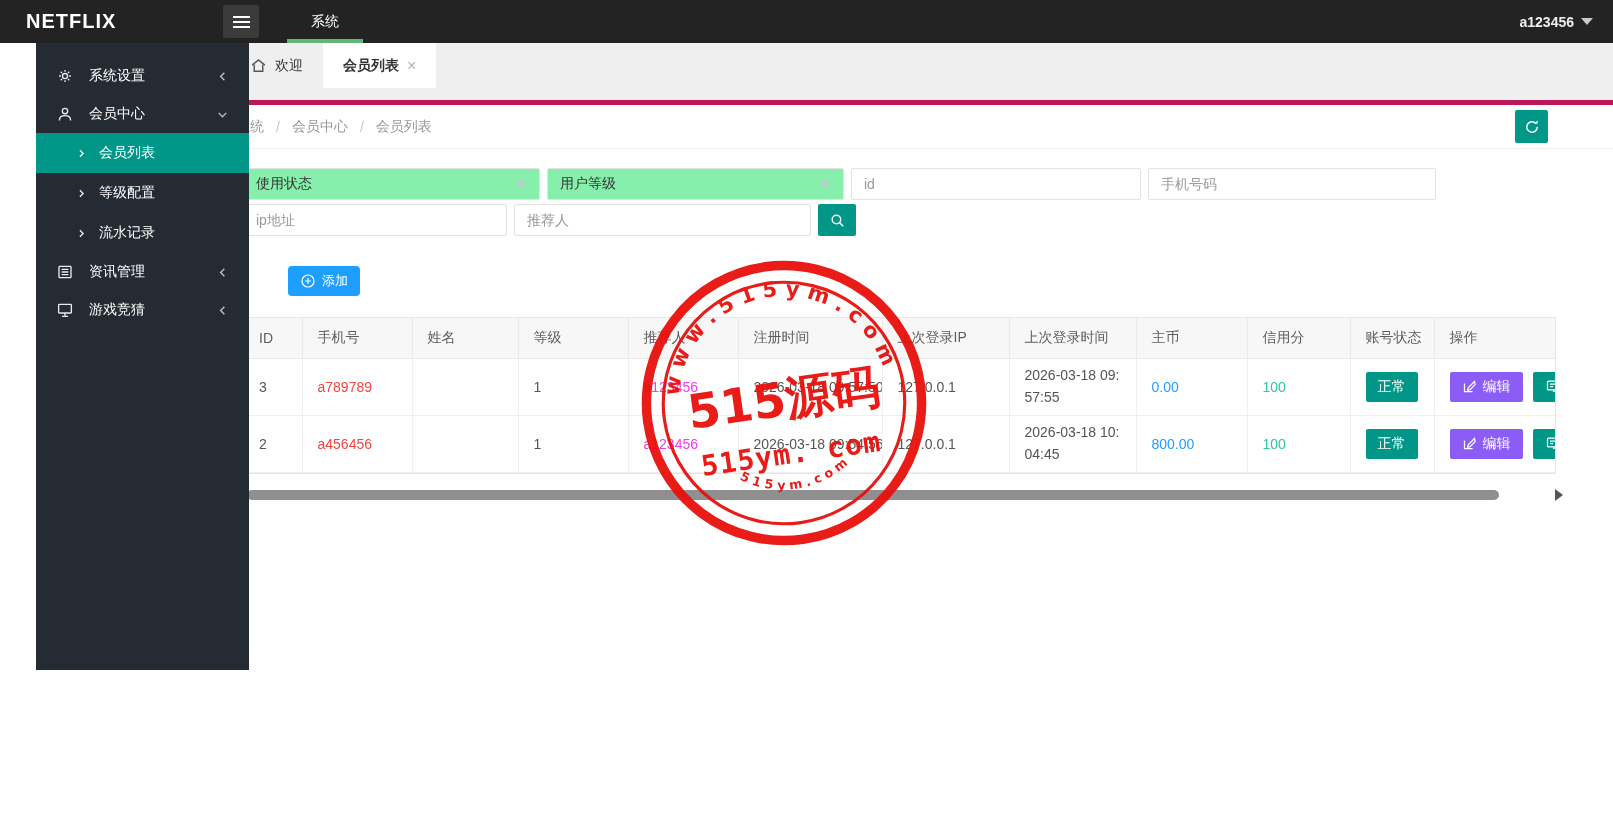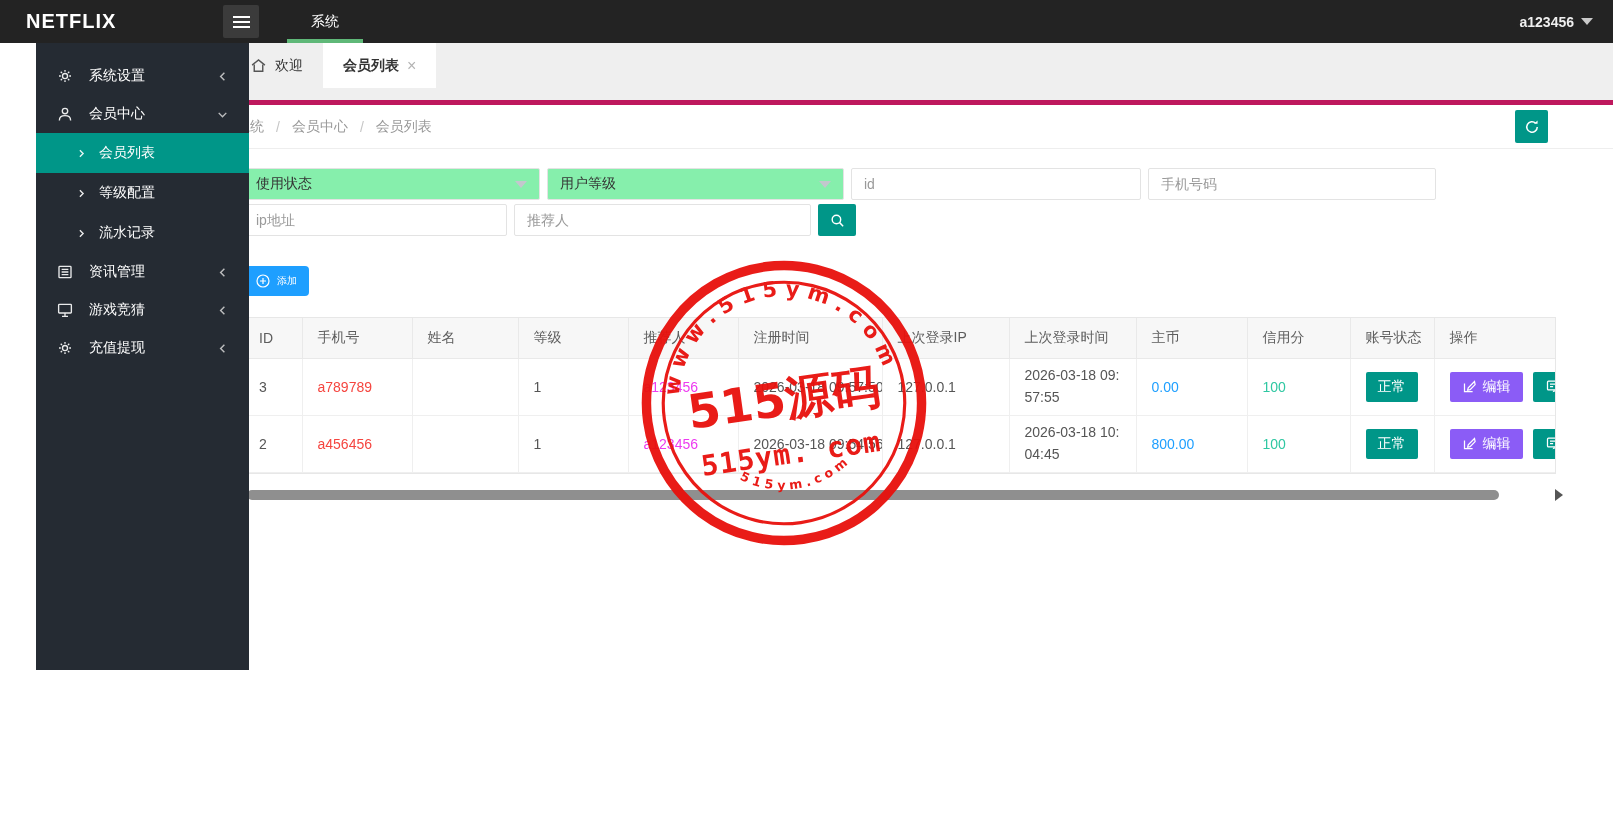--- a/index.html
+++ b/index.html
@@ -40,21 +40,21 @@
 
   .content { padding:19px 0 0 30px; }
 
   .filter-row { display:flex; gap:7px; margin-bottom:4px; }
   .sel { position:relative; width:297px; height:32px; border:1px solid #e3e3e3; border-radius:2px; background:#86efac; display:flex; align-items:center; padding:0 12px; font-size:14px; color:#333; cursor:pointer; }
   .sel .sel-caret { position:absolute; right:12px; width:0; height:0; border-left:6px solid transparent; border-right:6px solid transparent; border-top:7px solid #c3c7cd; }
   .txt { width:290px; height:32px; border:1px solid #e3e3e3; border-radius:2px; padding:0 12px; font-size:14px; color:#333; font-family:inherit; outline:none; }
   .txt::placeholder { color:#9a9a9a; }
   .search-btn { width:38px; height:32px; background:#009688; border:none; border-radius:2px; display:flex; align-items:center; justify-content:center; cursor:pointer; }
 
-  .add-btn { margin-top:26px; height:30px; padding:0 12px; background:#1E9FFF; color:#fff; border:none; border-radius:4px; font-size:10px; display:inline-flex; align-items:center; gap:6px; cursor:pointer; font-family:inherit; }
+  .add-btn { margin-top:26px; height:30px; padding:0 12px; background:#1E9FFF; color:#fff; border:none; border-radius:4px; font-size:13px; display:inline-flex; align-items:center; gap:6px; cursor:pointer; font-family:inherit;margin-left:45px; }
 
   
   .table-wrap { margin-top:21px; width:1313px; overflow:hidden; border:1px solid #e7e7e7; }
   table { table-layout:fixed; width:1380px; border-collapse:collapse; font-size:13px; color:#555; }
   th { height:40px; background:#f7f7f7; font-weight:normal; color:#5d5d5d; text-align:left; padding:0 15px; border-right:1px solid #e9e9e9; border-bottom:1px solid #e9e9e9; font-size:14px; white-space:nowrap; overflow:hidden; }
   th:last-child { border-right:none; }
   td { height:57px; padding:0 15px; border-right:1px solid #efefef; border-bottom:1px solid #efefef; background:#fff; overflow:hidden; font-size:14px; }
   td:last-child { border-right:none; }
   td.nowrap { white-space:nowrap; }
   td.wrap { word-break:break-all; line-height:1.55; padding-right:10px; }
@@ -145,30 +145,20 @@
     <svg class="icon chev" viewBox="0 0 24 24" fill="none" stroke="#d8d8d8" stroke-width="2.6">
         <polyline points="15.5 5 8.5 12 15.5 19"></polyline>
       </svg>
   </div>
   <div class="side-item">
     <svg class="icon s-icon" viewBox="0 0 24 24" fill="none" stroke="#fff" stroke-width="1.8">
         <rect x="3.5" y="4.5" width="17" height="11.5" rx="1"></rect>
         <path d="M12 16v3.5M8 20.5h8"></path>
       </svg>
     <span>游戏竞猜</span>
-    <svg class="icon chev" viewBox="0 0 24 24" fill="none" stroke="#d8d8d8" stroke-width="2.6">
-        <polyline points="15.5 5 8.5 12 15.5 19"></polyline>
-      </svg>
-  </div>
-  <div class="side-item">
-    <svg class="icon s-icon" viewBox="0 0 24 24" fill="none" stroke="#fff" stroke-width="1.8">
-        <circle cx="12" cy="12" r="3.4"></circle>
-        <path d="M12 4v2.4M12 17.6V20M4 12h2.4M17.6 12H20M6.3 6.3l1.7 1.7M16 16l1.7 1.7M17.7 6.3L16 8M8 16l-1.7 1.7"></path>
-      </svg>
-    <span>充值提现</span>
     <svg class="icon chev" viewBox="0 0 24 24" fill="none" stroke="#d8d8d8" stroke-width="2.6">
         <polyline points="15.5 5 8.5 12 15.5 19"></polyline>
       </svg>
   </div>
 </div>
 
 <div class="main">
 
   <div class="tabbar">
     <div class="tab">

